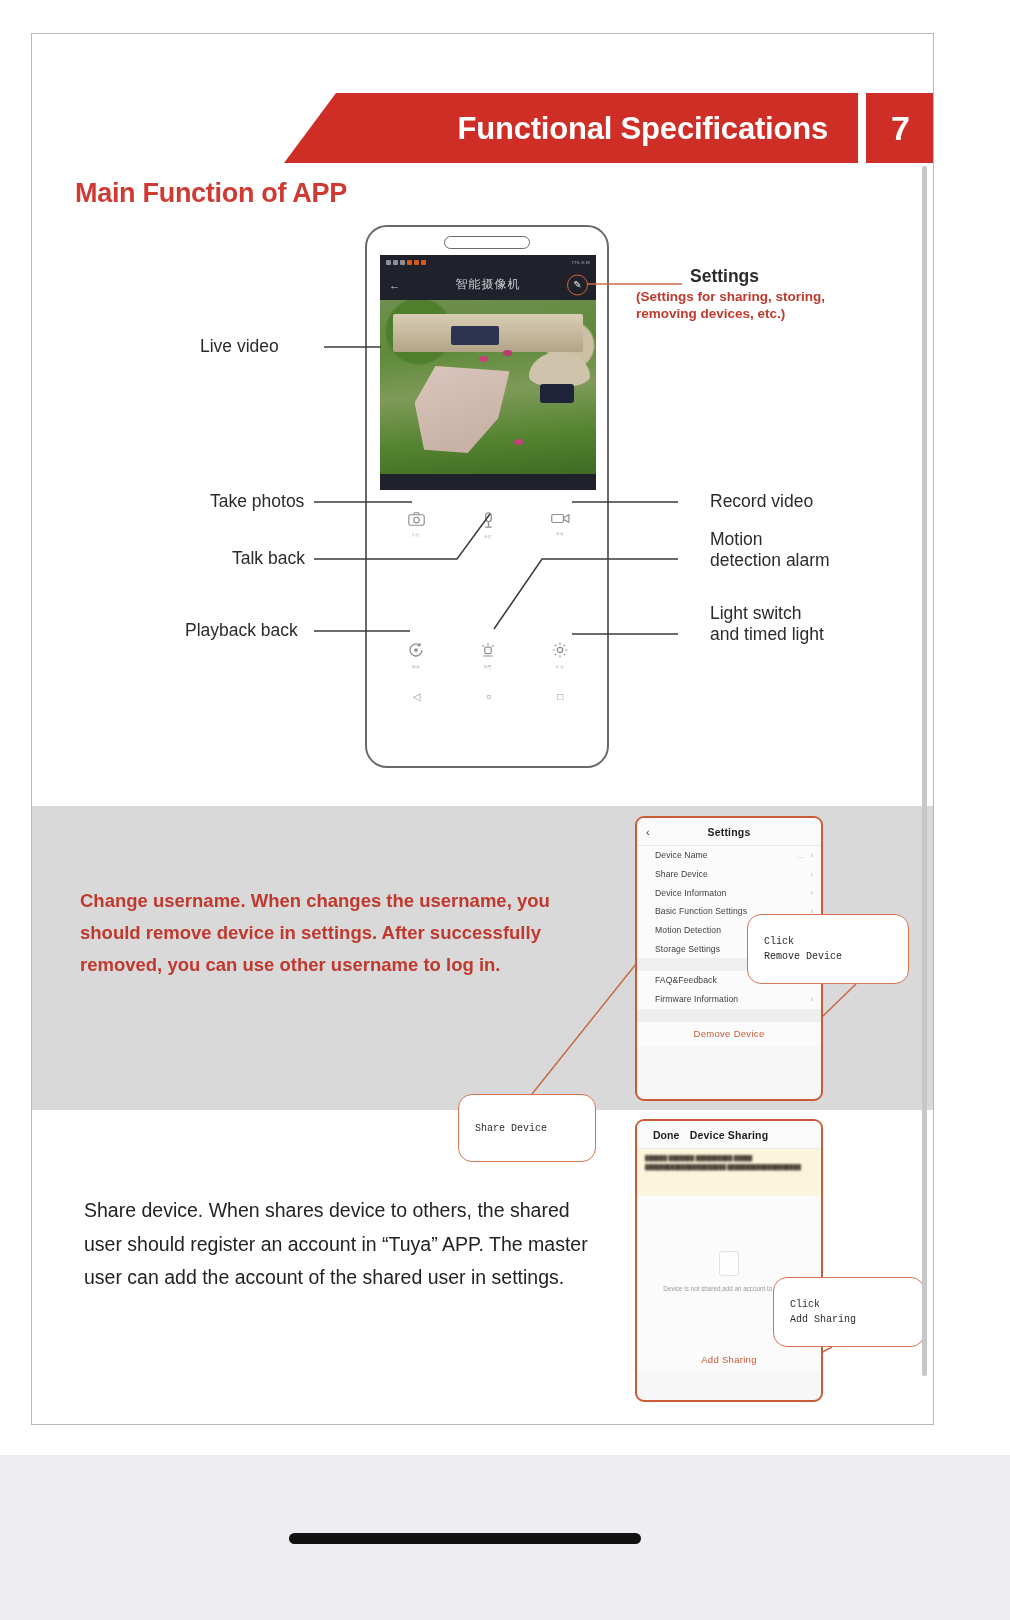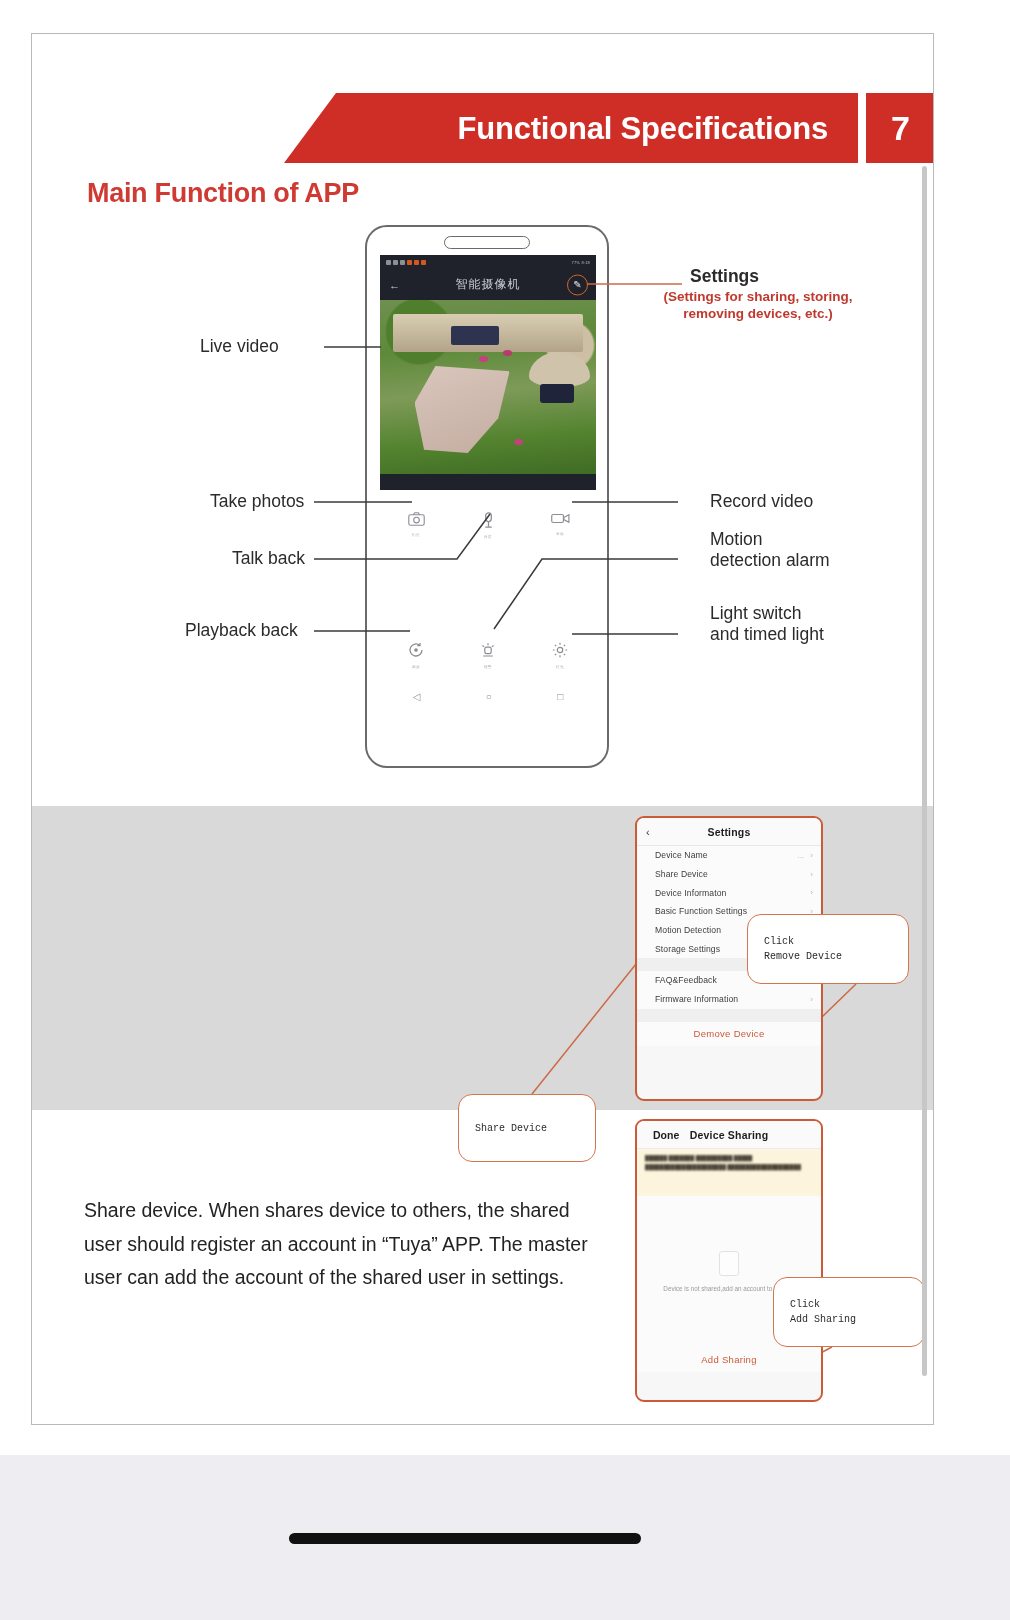--- a/index.html
+++ b/index.html
@@ -55,21 +55,21 @@
   }
 
   
   .sec-heading {
     position: absolute;
     color: #cf3a33;
     font-size: 27px;
     font-weight: bold;
     letter-spacing: -0.3px;
   }
-  #h-main { left: 43px; top: 144px; margin-left: 12px; }
+  #h-main { left: 43px; top: 144px; }
   #h-ext  { left: 47px; top: 724px; }
 
   
   .phone {
     position: absolute;
     left: 333px; top: 191px;
     width: 244px; height: 543px;
     border: 2px solid #6a6a6a;
     border-radius: 22px;
     background: #ffffff;
@@ -194,23 +194,24 @@
     color: #2b2b2b;
     font-size: 17.5px;
     line-height: 1.22;
     white-space: pre-line;
   }
   .cl-sub {
     position: absolute;
     color: #c0392f;
     font-size: 13.5px;
     line-height: 1.25;
-    text-align: center;
+    text-align: left;
     white-space: pre-line;
     font-weight: 600;
+    padding-left: 28px;
   }
   svg.overlay {
     position: absolute; left: 0; top: 0;
     width: 903px; height: 1392px;
     pointer-events: none;
   }
 
   
   .grey-band {
     position: absolute;
@@ -519,20 +520,21 @@
     <div class="cl-label" style="left:658px; top:232px; font-weight:600;">Settings</div>
     <div class="cl-sub" style="left:576px; top:255px; width:300px;">(Settings for sharing, storing,
 removing devices, etc.)</div>
 
     <div class="cl-label" style="left:678px; top:457px;">Record video</div>
     <div class="cl-label" style="left:678px; top:495px;">Motion
 detection alarm</div>
     <div class="cl-label" style="left:678px; top:569px;">Light switch
 and timed light</div>
 
+    <div class="red-para">Change username. When changes the username, you should remove device in settings. After successfully removed, you can use other username to log in.</div>
     <div class="dark-para">Share device. When shares device to others, the shared user should register an account in “Tuya”   APP. The master user can add the account of the shared user in settings.</div>
 
     <div class="mini" id="mini-settings">
       <div class="mini-bar">
         <span class="mini-back">‹</span>
         <span class="mini-bar-title">Settings</span>
       </div>
       <div class="mini-list">
         <div class="mini-item">
           <span>Device Name</span>

